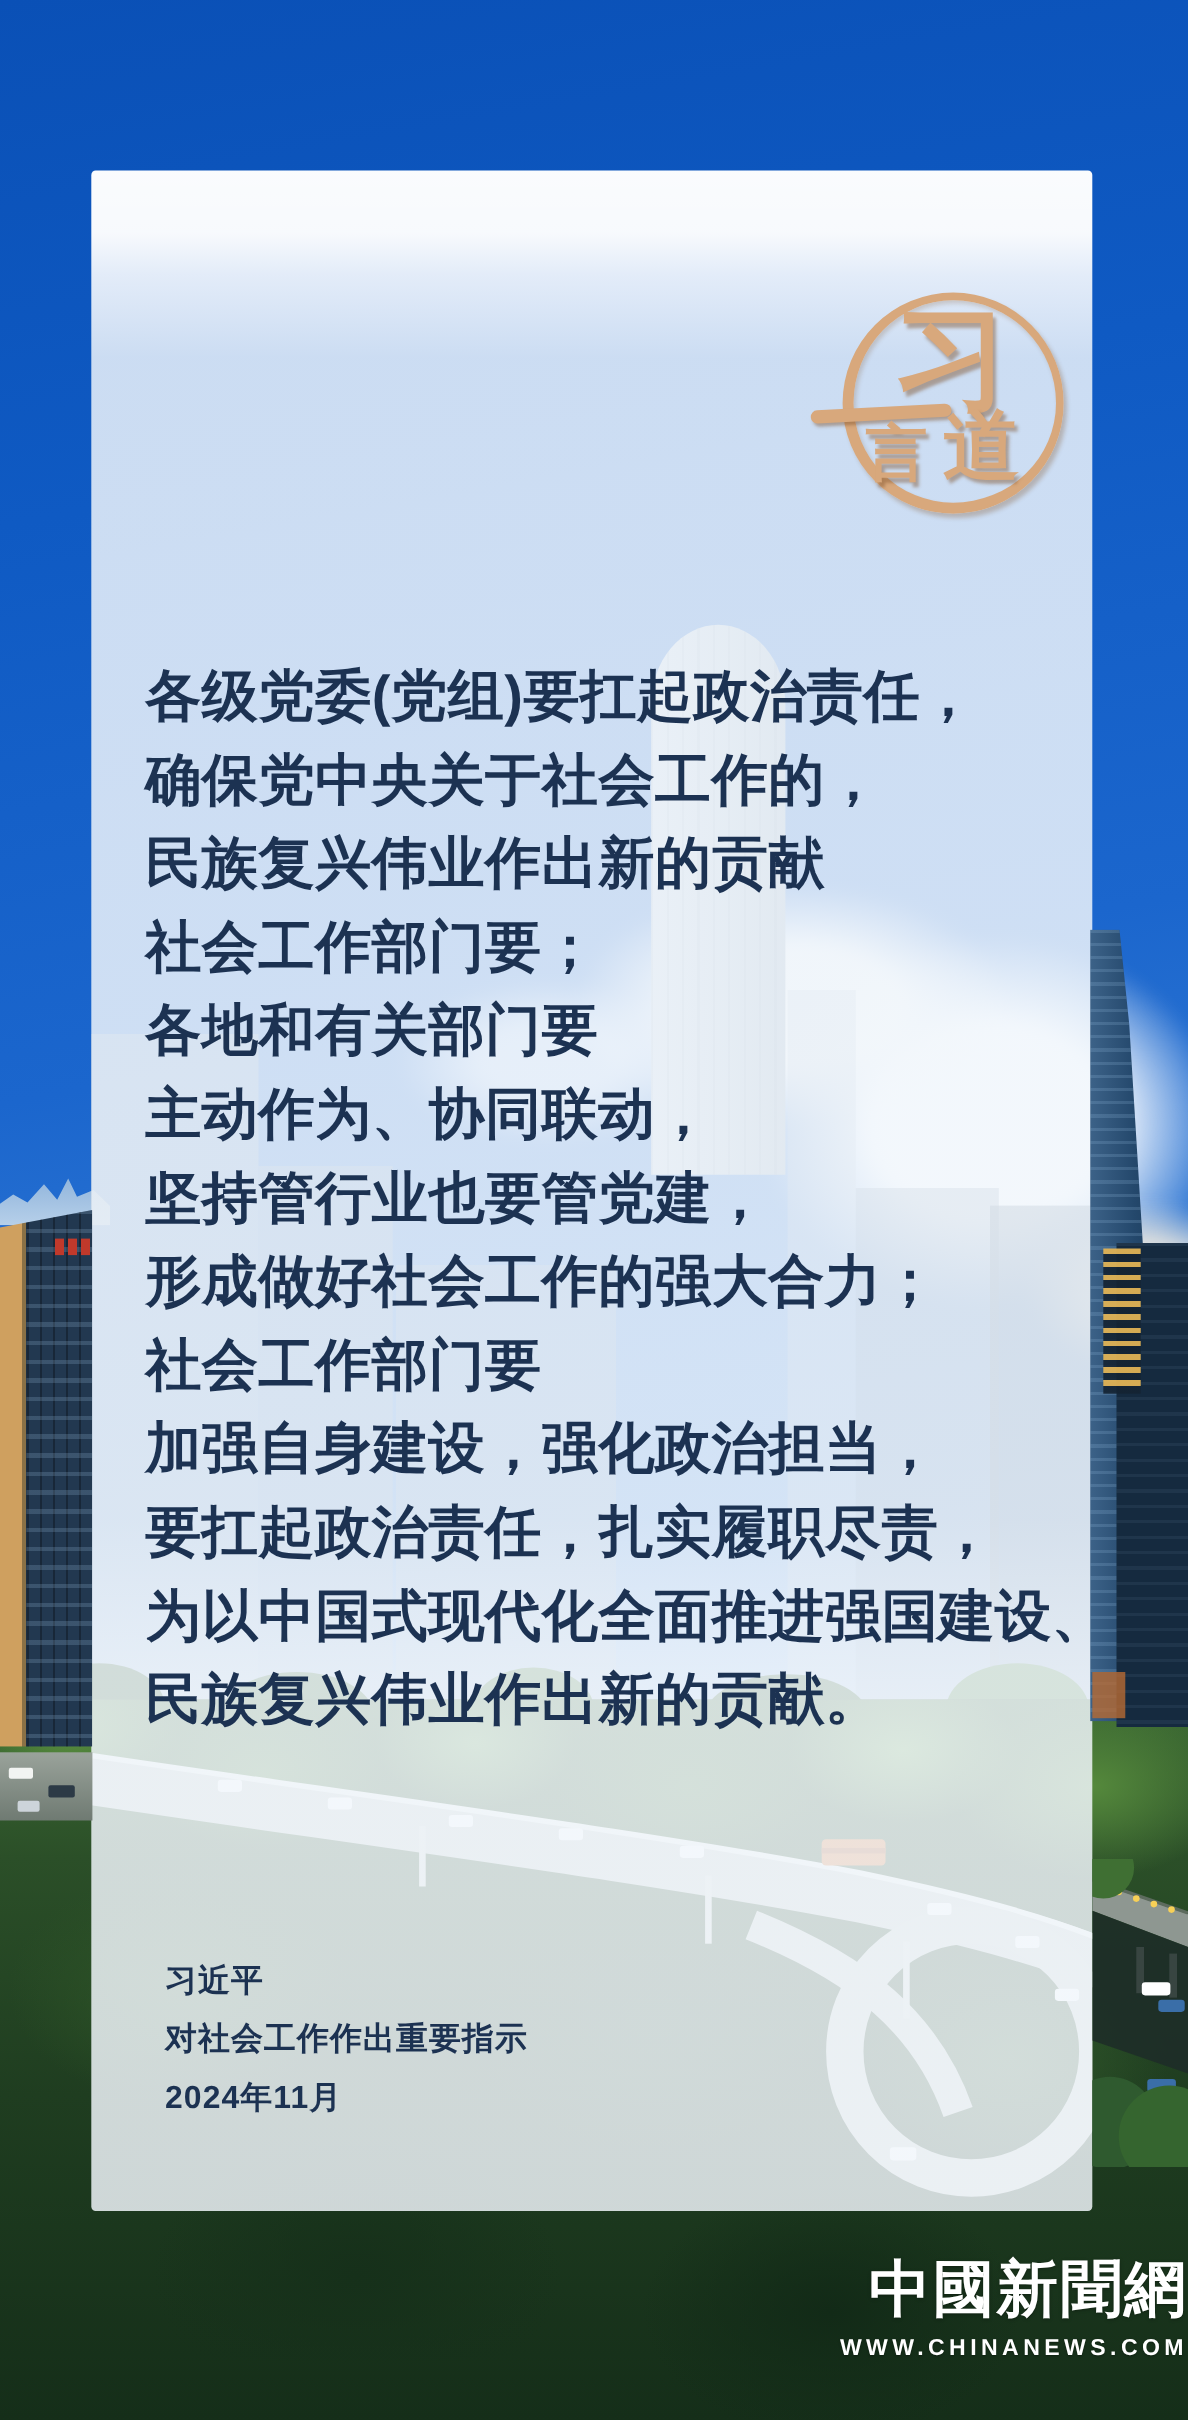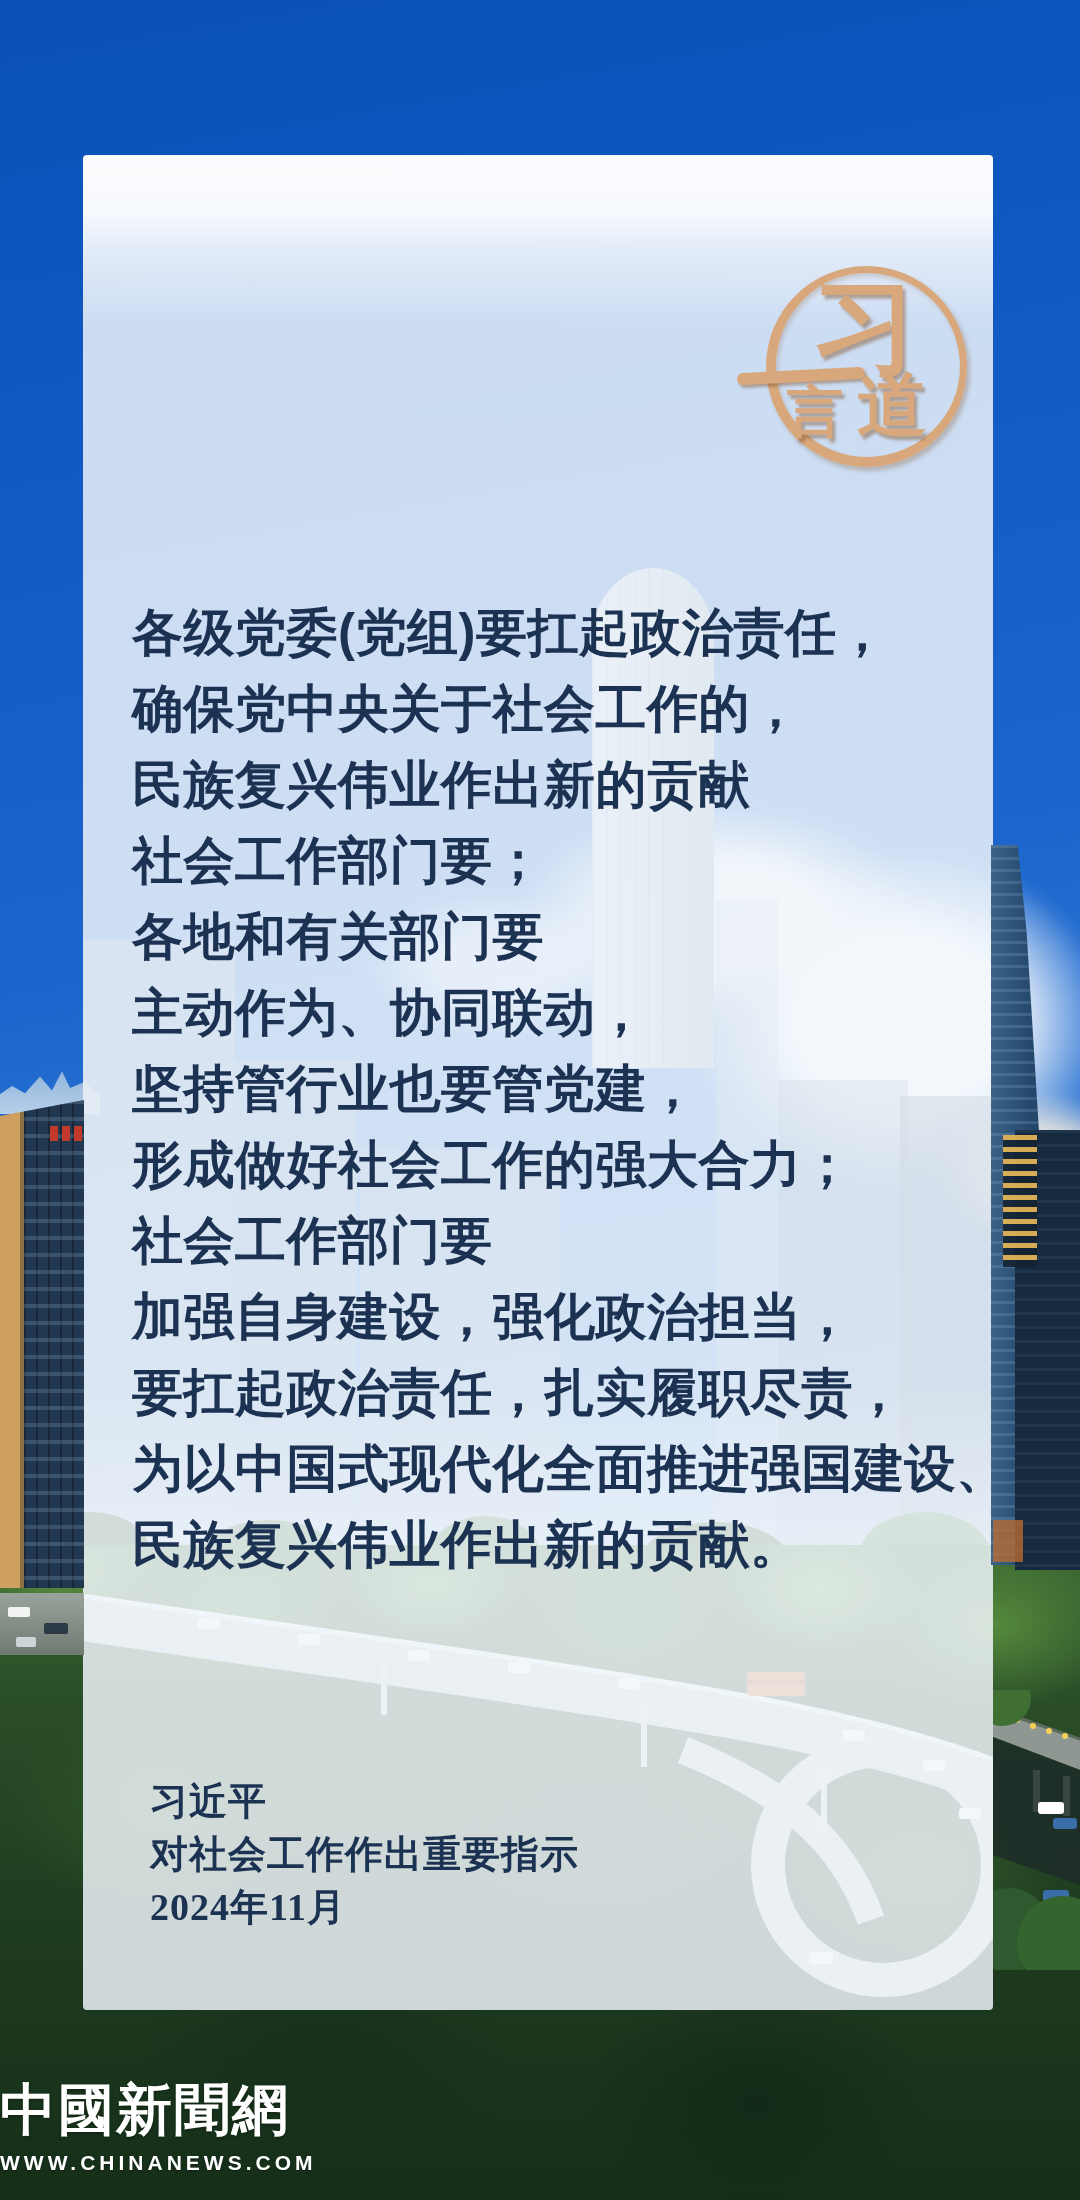--- a/index.html
+++ b/index.html
@@ -111,22 +111,22 @@
   
   .quote{left:49px;top:440px;width:880px;}
   .qline{
     font-size:51px;line-height:76px;font-weight:700;
     color:#1c3252;letter-spacing:0.5px;white-space:nowrap;
   }
 
   
   .attr{left:67px;top:1620px;}
   .attr-line{
-    font-size:38px;line-height:53px;font-weight:700;
-    color:#1c3252;letter-spacing:1px;font-family:Liberation Serif, serif;
+    font-size:29px;line-height:53px;font-weight:700;
+    color:#1c3252;letter-spacing:1px;
   }
 
   
   .left-bldg{
     left:0;top:1100px;width:84px;height:488px;
     background:linear-gradient(90deg,#cfa05f 0 20px,#8a7146 20px 24px,#223850 24px 100%);
     clip-path:polygon(0 16px,100% 0,100% 100%,0 100%);
   }
   .left-bldg .win-grid{
     left:24px;top:0;width:60px;height:100%;
@@ -157,21 +157,21 @@
     box-shadow:inset 0 0 0 1000px rgba(0,0,0,0);}
   .right-dark:after{content:"";position:absolute;inset:0;
     background:repeating-linear-gradient(180deg,rgba(120,150,180,.10) 0 3px,rgba(0,0,0,0) 3px 14px);}
   .gold-windows{left:1003px;top:1135px;width:34px;height:132px;
     background:repeating-linear-gradient(180deg,rgba(224,178,84,.95) 0 5px,rgba(20,35,50,.9) 5px 12px);}
   .orange-glow{left:993px;top:1520px;width:30px;height:42px;background:#b66a33;opacity:.8;}
 
   .right-road{left:993px;top:1690px;}
 
   
-  .footer{left:0;top:2050px;width:1080px;text-align:left;color:#ffffff;margin-top:28px;}
+  .footer{left:0;top:2050px;width:1080px;text-align:right;color:#ffffff;}
   .cns-logo{
     font-family:"Liberation Serif",serif;font-weight:700;
     font-size:56px;line-height:64px;letter-spacing:2px;
     text-shadow:0 1px 3px rgba(0,0,0,.35);
   }
   .cns-url{
     margin-top:6px;font-size:21px;line-height:30px;letter-spacing:4px;font-weight:700;
     text-shadow:0 1px 2px rgba(0,0,0,.35);
   }
 </style>

